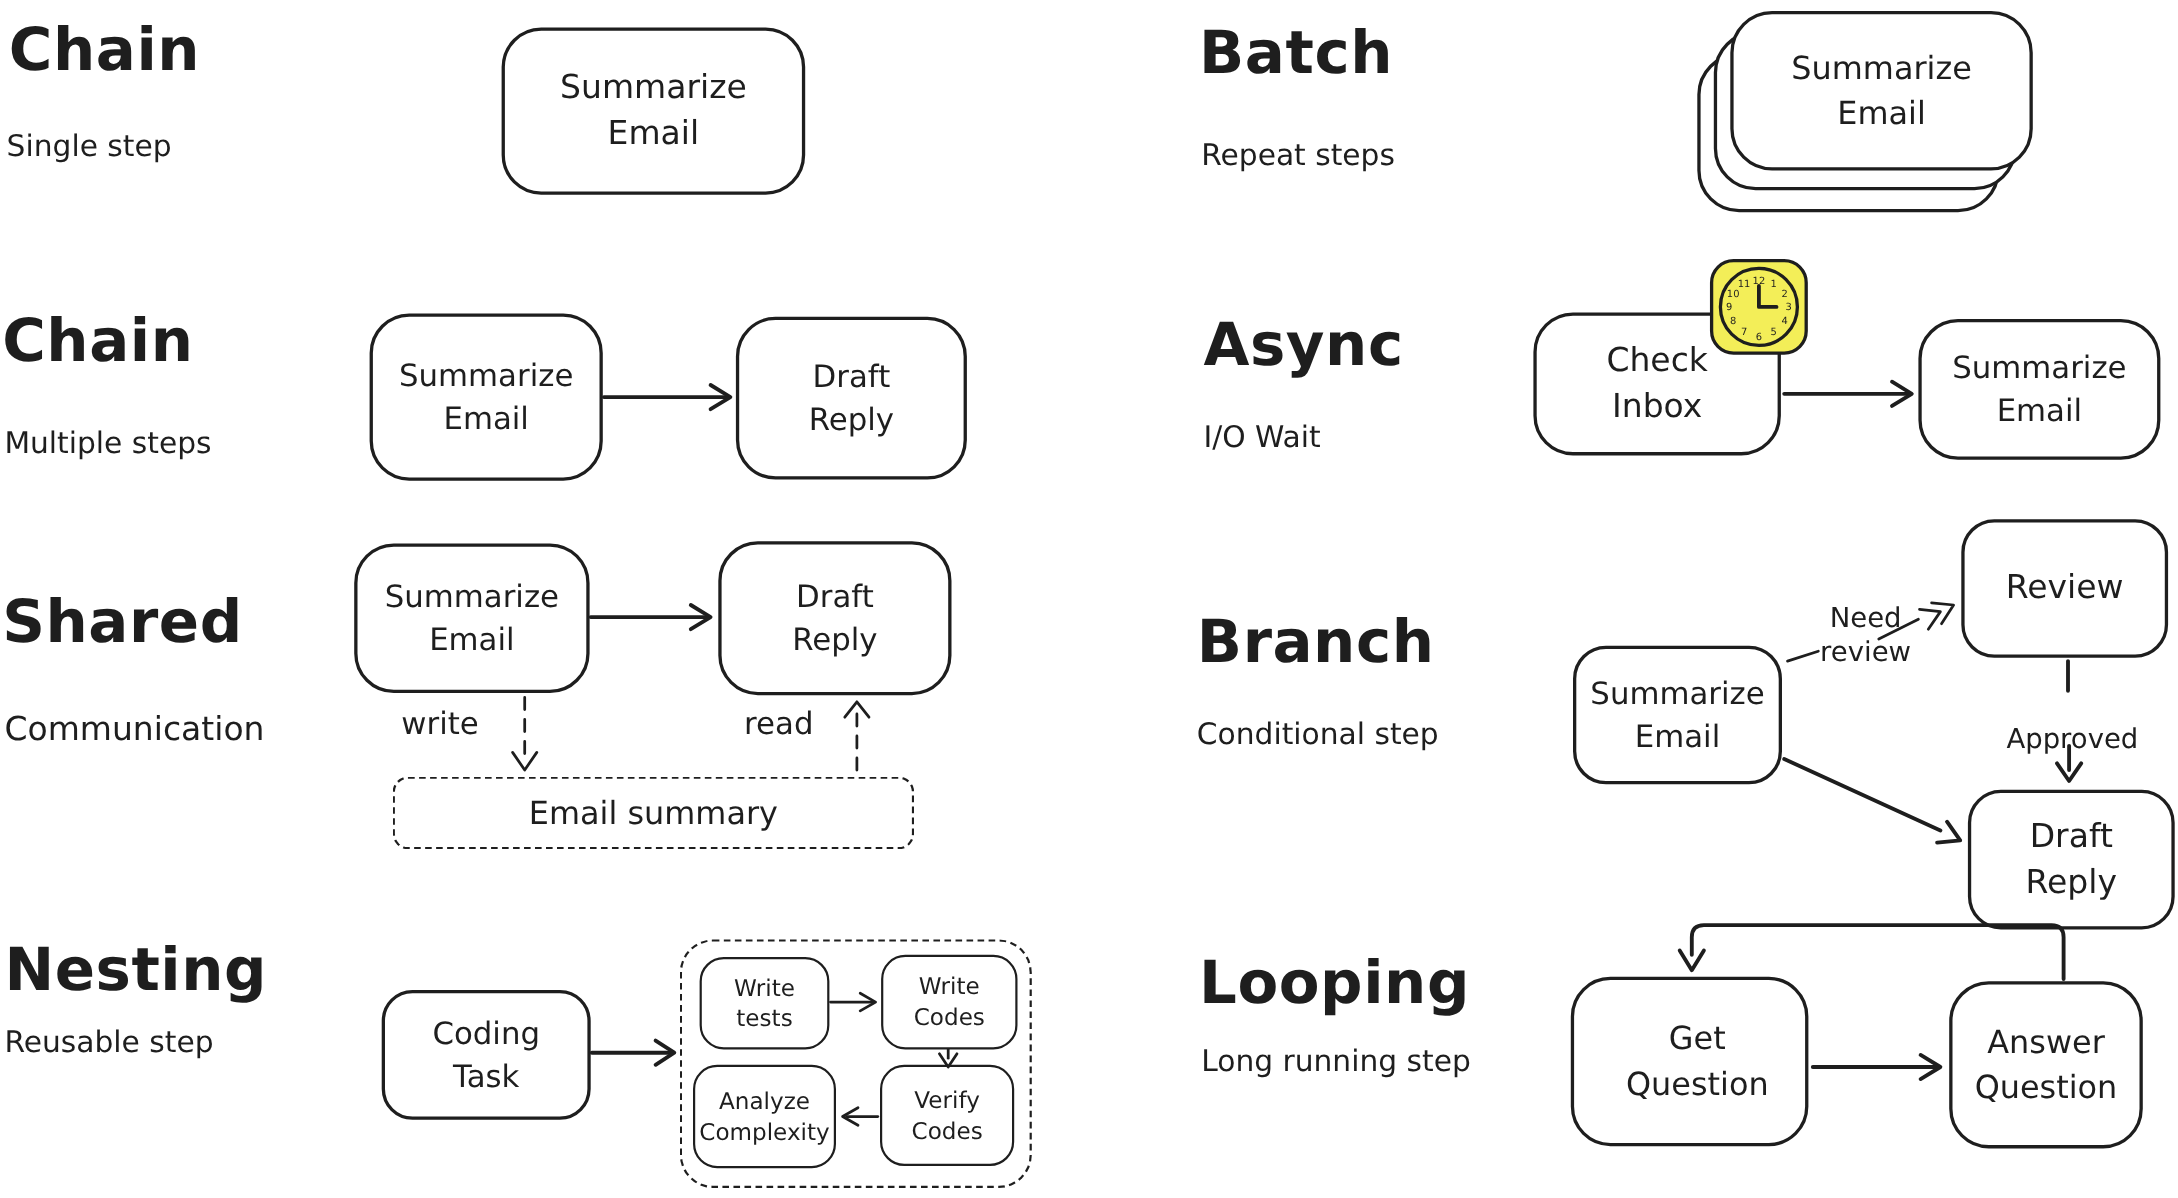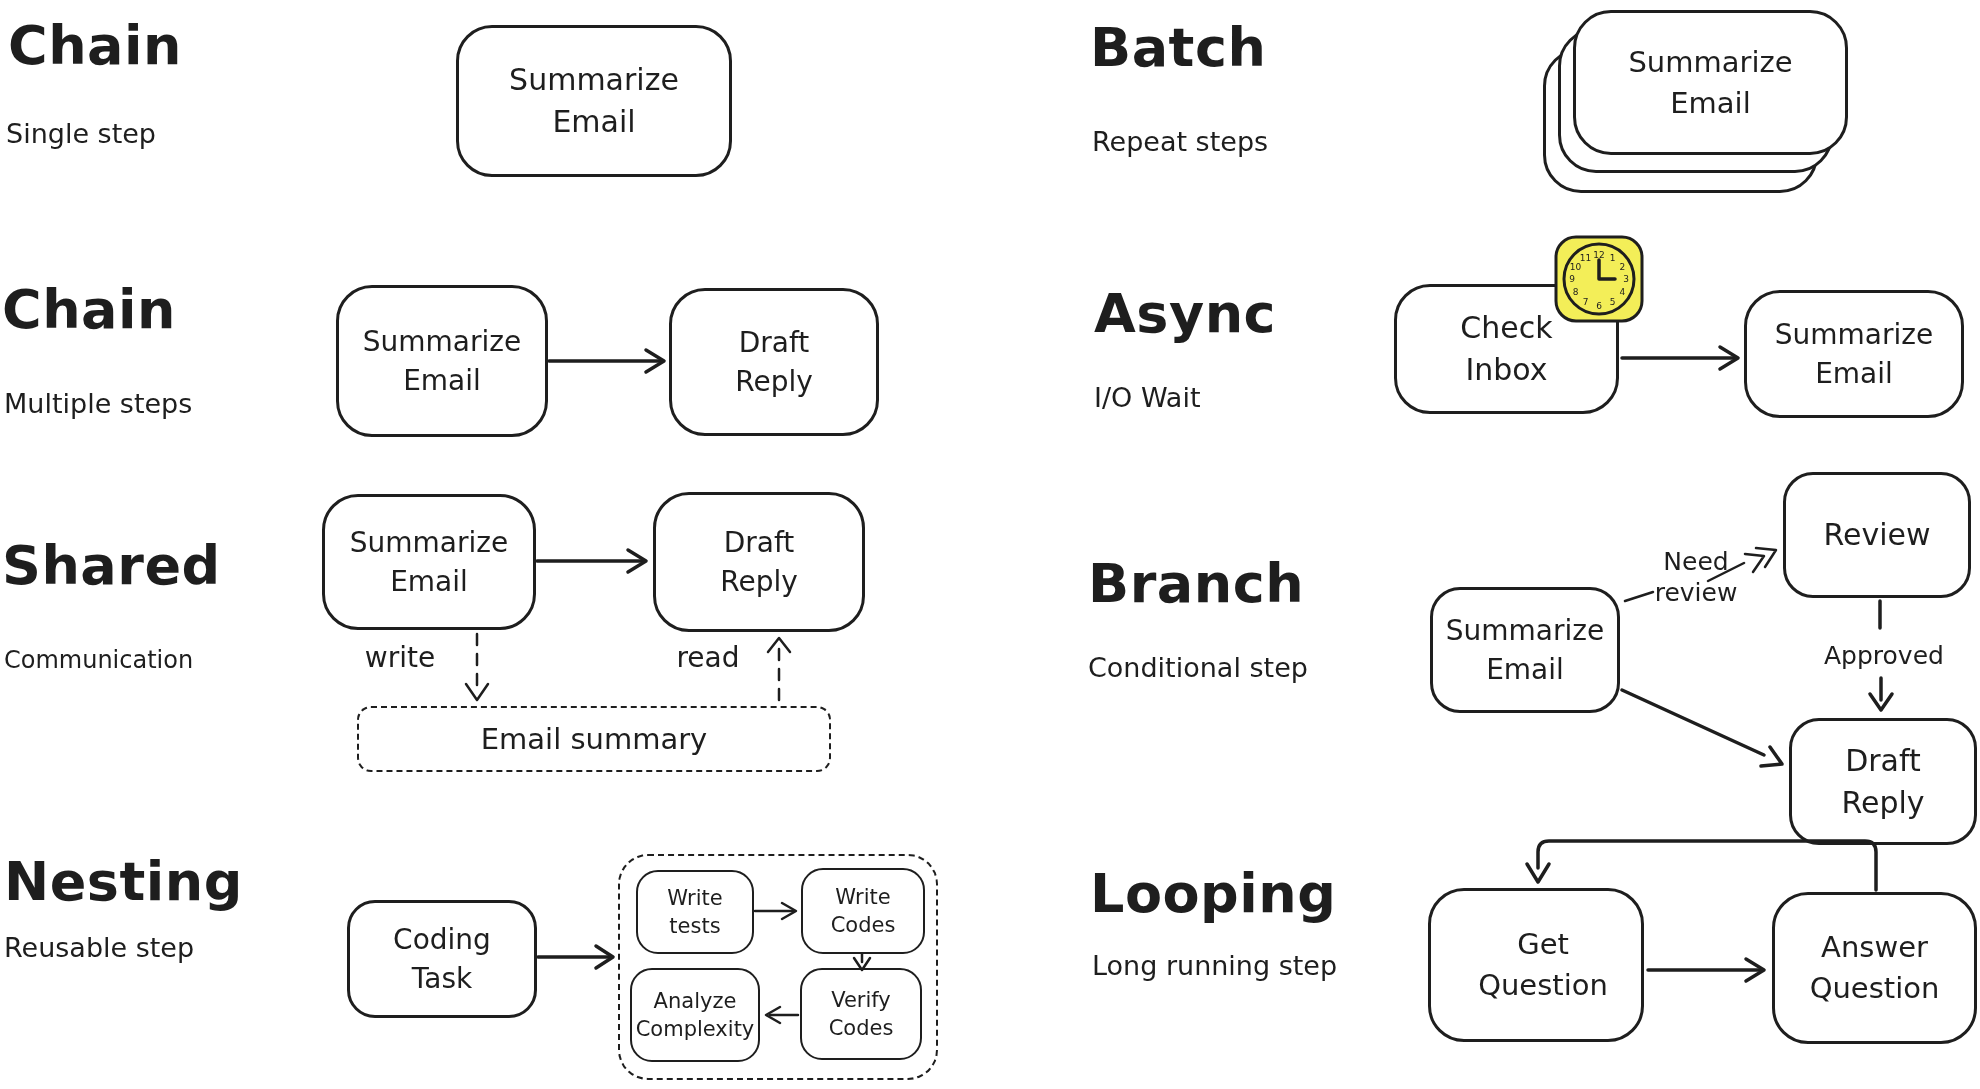--- a/index.html
+++ b/index.html
@@ -73,21 +73,21 @@
     <div class="title" style="left:2px; top:278px;">Chain</div>
     <div class="subtitle" style="left:4px; top:388px;">Multiple steps</div>
     <div class="box" style="left:336px; top:285px; width:212px; height:152px; font-size:28px;">Summarize
 Email</div>
     <div class="box" style="left:669px; top:288px; width:210px; height:148px; font-size:28px;">Draft
 Reply</div>
   </div>
 
   <div>
     <div class="title" style="left:2px; top:534px;">Shared</div>
-    <div class="subtitle" style="left:4px; top:646px; font-size:24px;">Communication</div>
+    <div class="subtitle" style="left:4px; top:646px; font-size:30px;">Communication</div>
     <div class="box" style="left:322px; top:494px; width:214px; height:136px; font-size:28px;">Summarize
 Email</div>
     <div class="box" style="left:653px; top:492px; width:212px; height:140px; font-size:28px;">Draft
 Reply</div>
     <div class="edge-label" style="left:352px; top:640px; width:96px;">write</div>
     <div class="edge-label" style="left:660px; top:640px; width:96px;">read</div>
     <div class="store" style="left:357px; top:706px; width:474px; height:66px;">Email summary</div>
   </div>
 
   <div>
@@ -146,29 +146,29 @@
   <div>
     <div class="title" style="left:1088px; top:552px;">Branch</div>
     <div class="subtitle" style="left:1088px; top:652px;">Conditional step</div>
     <div class="box" style="left:1430px; top:587px; width:190px; height:126px; font-size:28px; border-radius:30px;">Summarize
 Email</div>
     <div class="box" style="left:1783px; top:472px; width:188px; height:126px; font-size:30px; border-radius:30px;">Review</div>
     <div class="box" style="left:1789px; top:718px; width:188px; height:127px; font-size:30px; border-radius:30px;">Draft
 Reply</div>
     <div class="edge-label sm" style="left:1642px; top:546px; width:108px;">Need
 review</div>
-    <div class="edge-label sm" style="left:1824px; top:640px; width:116px;">Approved</div>
+    <div class="edge-label sm" style="left:1824px; top:656px; width:116px;">Approved</div>
   </div>
 
   <div>
     <div class="title" style="left:1090px; top:862px;">Looping</div>
     <div class="subtitle" style="left:1092px; top:950px;">Long running step</div>
     <div class="box" style="left:1428px; top:888px; width:216px; height:154px; font-size:29px;padding-left:14px;">Get
 Question</div>
-    <div class="box" style="left:1772px; top:892px; width:205px; height:152px; font-size:29px;">Answer
+    <div class="box" style="left:1772px; top:892px; width:176px; height:152px; font-size:29px;">Answer
 Question</div>
   </div>
 
   <svg class="arrows" width="1980" height="1089" viewBox="0 0 1980 1089">
 
     <g>
       <path class="main" d="M549 361 L662 361"></path>
       <path class="main" d="M646 350 L664 361 L646 372"></path>
     </g>
 

